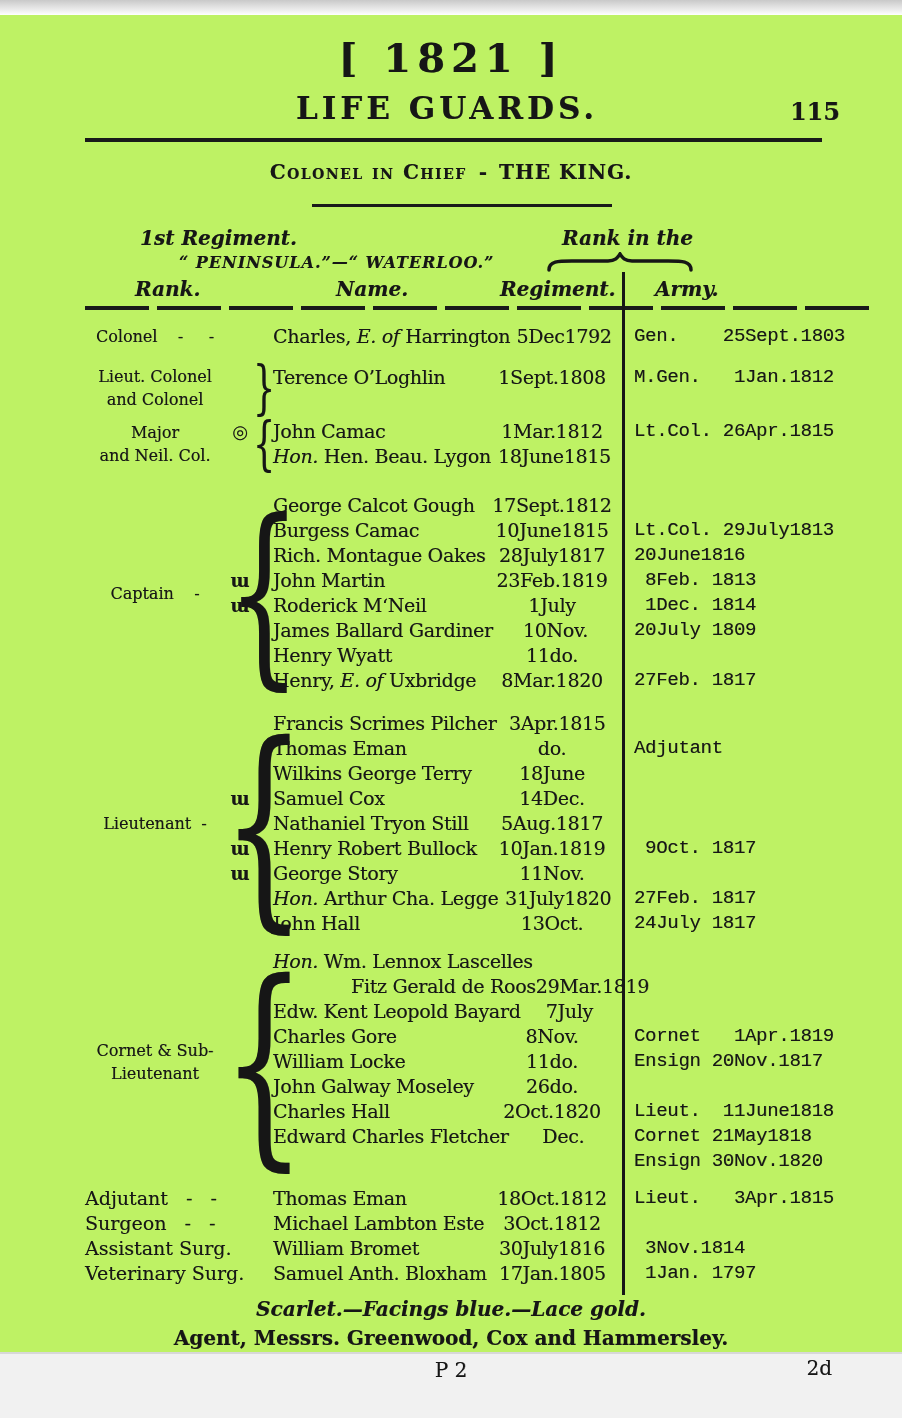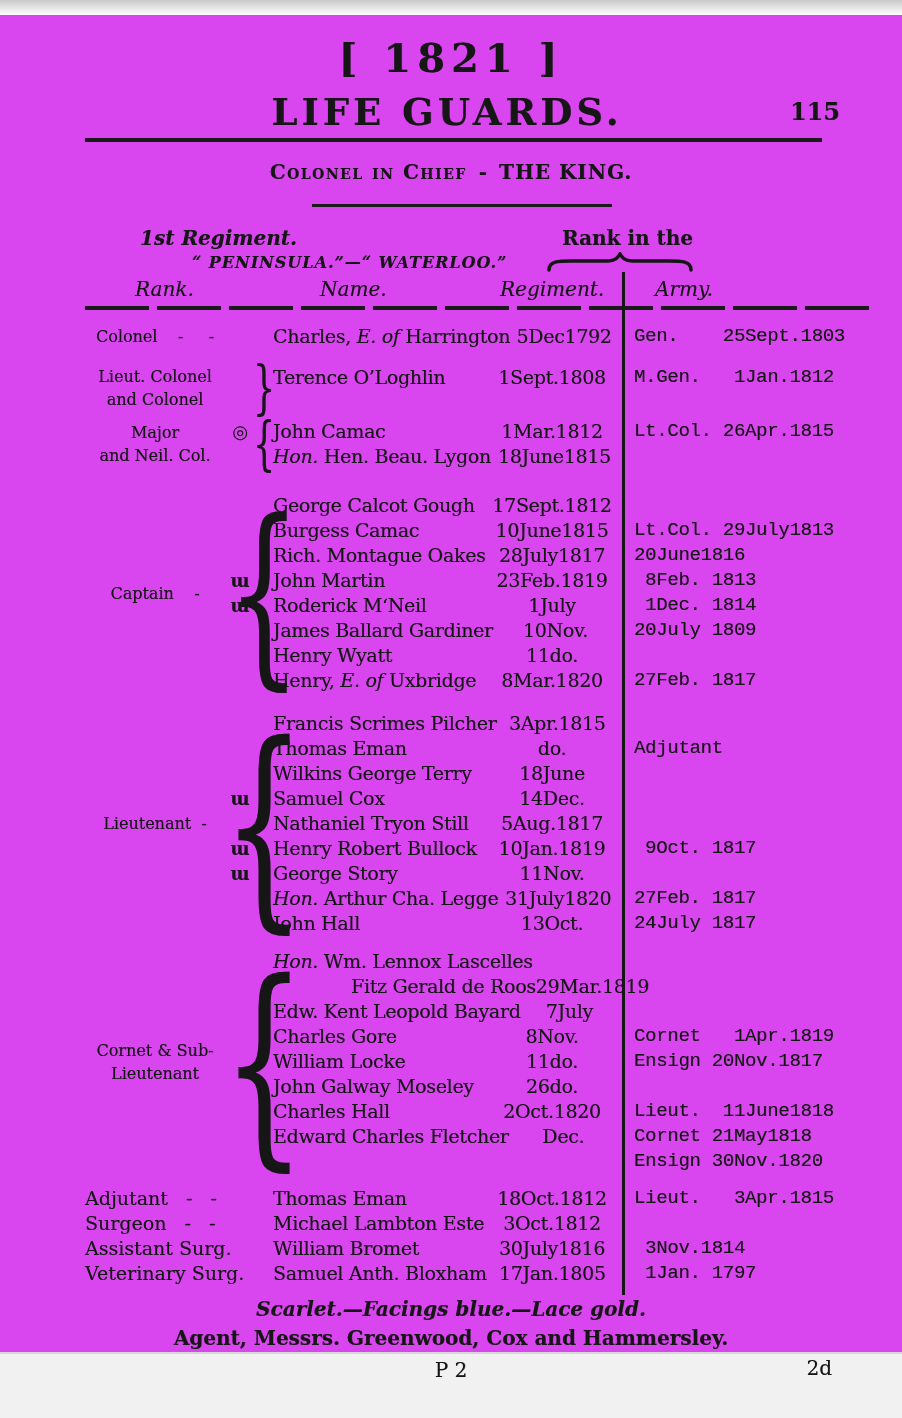--- a/index.html
+++ b/index.html
@@ -1,38 +1,38 @@
 <!DOCTYPE html>
 <html><head>
 <meta charset="utf-8">
 <style>
   html,body{margin:0;padding:0;background:#ffffff;}
   .page{
-    position:relative;width:902px;height:1418px;background:#d946ef;
+    position:relative;width:902px;height:1418px;background:#bef264;
     font-family:"DejaVu Serif", serif;color:#161616;overflow:hidden;
     text-shadow:0.35px 0.35px 0 rgba(20,20,20,0.45);
   }
   .abs{position:absolute;}
   .top-fade{position:absolute;top:0;left:0;right:0;height:15px;
     background:linear-gradient(#c9c9c9,#ffffff);}
   .year{top:34px;left:0;right:0;text-align:center;font-size:40px;font-weight:700;letter-spacing:6px;}
-  .main-title{top:90px;left:0;right:8px;text-align:center;font-size:37px;font-weight:700;letter-spacing:4px;}
+  .main-title{top:90px;left:0;right:8px;text-align:center;font-size:31px;font-weight:700;letter-spacing:4px;}
   .page-num{top:97px;right:62px;font-size:24px;font-weight:700;}
   .rule{background:#1a1a1a;}
   .main-rule{top:138px;left:85px;width:737px;height:4px;}
   .cic{top:160px;left:0;right:0;text-align:center;font-size:20px;font-weight:700;}
   .cic .sc{font-variant:small-caps;letter-spacing:1.5px;}
   .cic .sep{padding:0 12px;}
   .cic .king{letter-spacing:1px;}
   .king-rule{top:204px;left:312px;width:300px;height:3px;}
   .regiment-name{top:226px;left:140px;font-size:20px;font-weight:700;font-style:italic;}
-  .honours{top:253px;left:192px;font-size:16px;font-style:italic;font-weight:700;letter-spacing:1px;}
-  .rank-in-the{top:226px;left:562px;font-size:20px;font-weight:700;}
+  .honours{top:253px;left:179px;font-size:16px;font-style:italic;font-weight:700;letter-spacing:1px;}
+  .rank-in-the{top:226px;left:562px;font-size:20px;font-weight:700;font-style:italic;}
   .hbrace{top:252px;left:546px;}
-  .colhead{top:277px;font-size:20px;font-weight:400;font-style:italic;}
+  .colhead{top:277px;font-size:20px;font-weight:700;font-style:italic;}
   .seg-rule{top:306px;left:85px;width:792px;height:4px;
     background:repeating-linear-gradient(90deg,#1a1a1a 0 64px,rgba(0,0,0,0) 64px 72px);}
   
   .table{position:absolute;top:318px;left:85px;width:790px;}
   .vline{position:absolute;left:537px;top:-46px;width:3px;height:1023px;background:#161616;}
   .group,.single{display:flex;align-items:stretch;}
   .rankcell{width:140px;display:flex;flex-direction:column;justify-content:center;
     text-align:center;font-size:16px;line-height:23px;white-space:pre;}
   .marks{width:30px;display:flex;flex-direction:column;}
   .mark{height:25px;line-height:25px;text-align:center;font-size:18px;font-weight:700;}
@@ -74,21 +74,21 @@
   <div class="abs regiment-name">1st Regiment.</div>
   <div class="abs honours">“ PENINSULA.”—“ WATERLOO.”</div>
   <div class="abs rank-in-the">Rank in the</div>
   <div class="abs hbrace">
     <svg width="148" height="20" viewBox="0 0 148 20">
         <path d="M3,18 C3,9 12,9 26,9 L62,9 C70,9 72,5 74,2 C76,5 78,9 86,9 L122,9 C136,9 145,9 145,18" stroke="#161616" stroke-width="3.5" fill="none" stroke-linecap="round"></path>
       </svg>
   </div>
 
   <div class="abs colhead" style="left:135px">Rank.</div>
-  <div class="abs colhead" style="left:320px">Name.</div>
+  <div class="abs colhead" style="left:336px">Name.</div>
   <div class="abs colhead" style="left:500px">Regiment.</div>
   <div class="abs colhead" style="left:655px">Army.</div>
   <div class="abs seg-rule"></div>
 
   <div class="table">
     <div class="vline"></div>
 
     <div class="group" style="margin-top:6px">
       <div class="rankcell">
         <div>Colonel    -     -</div>

